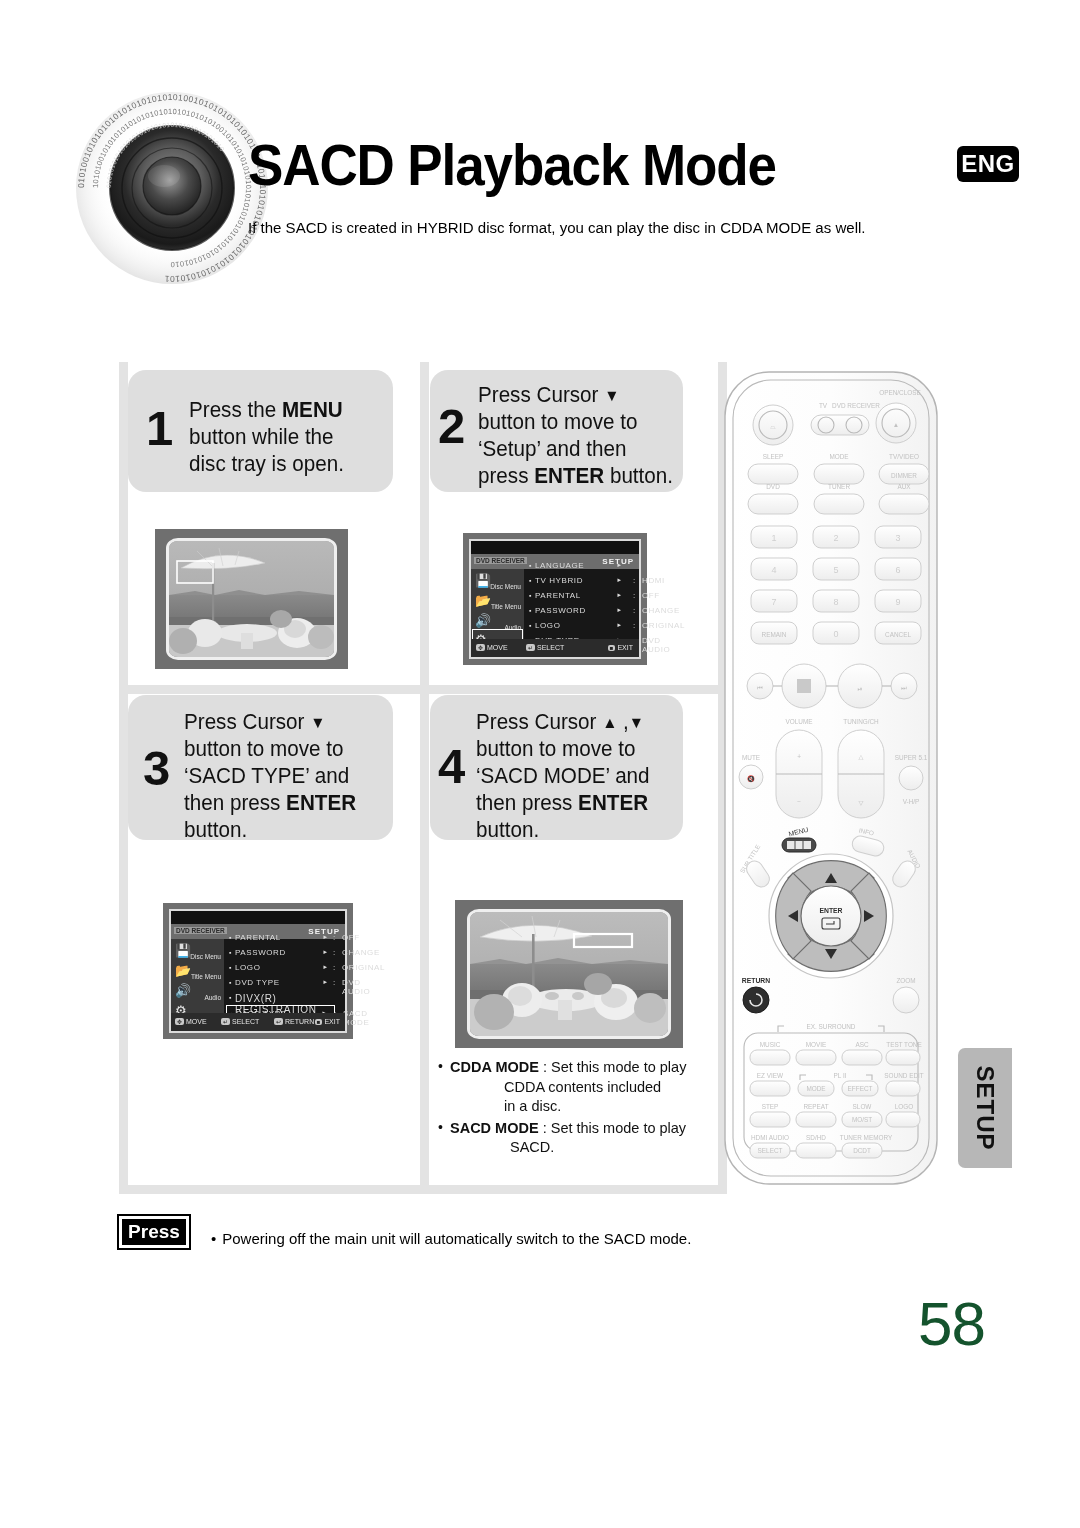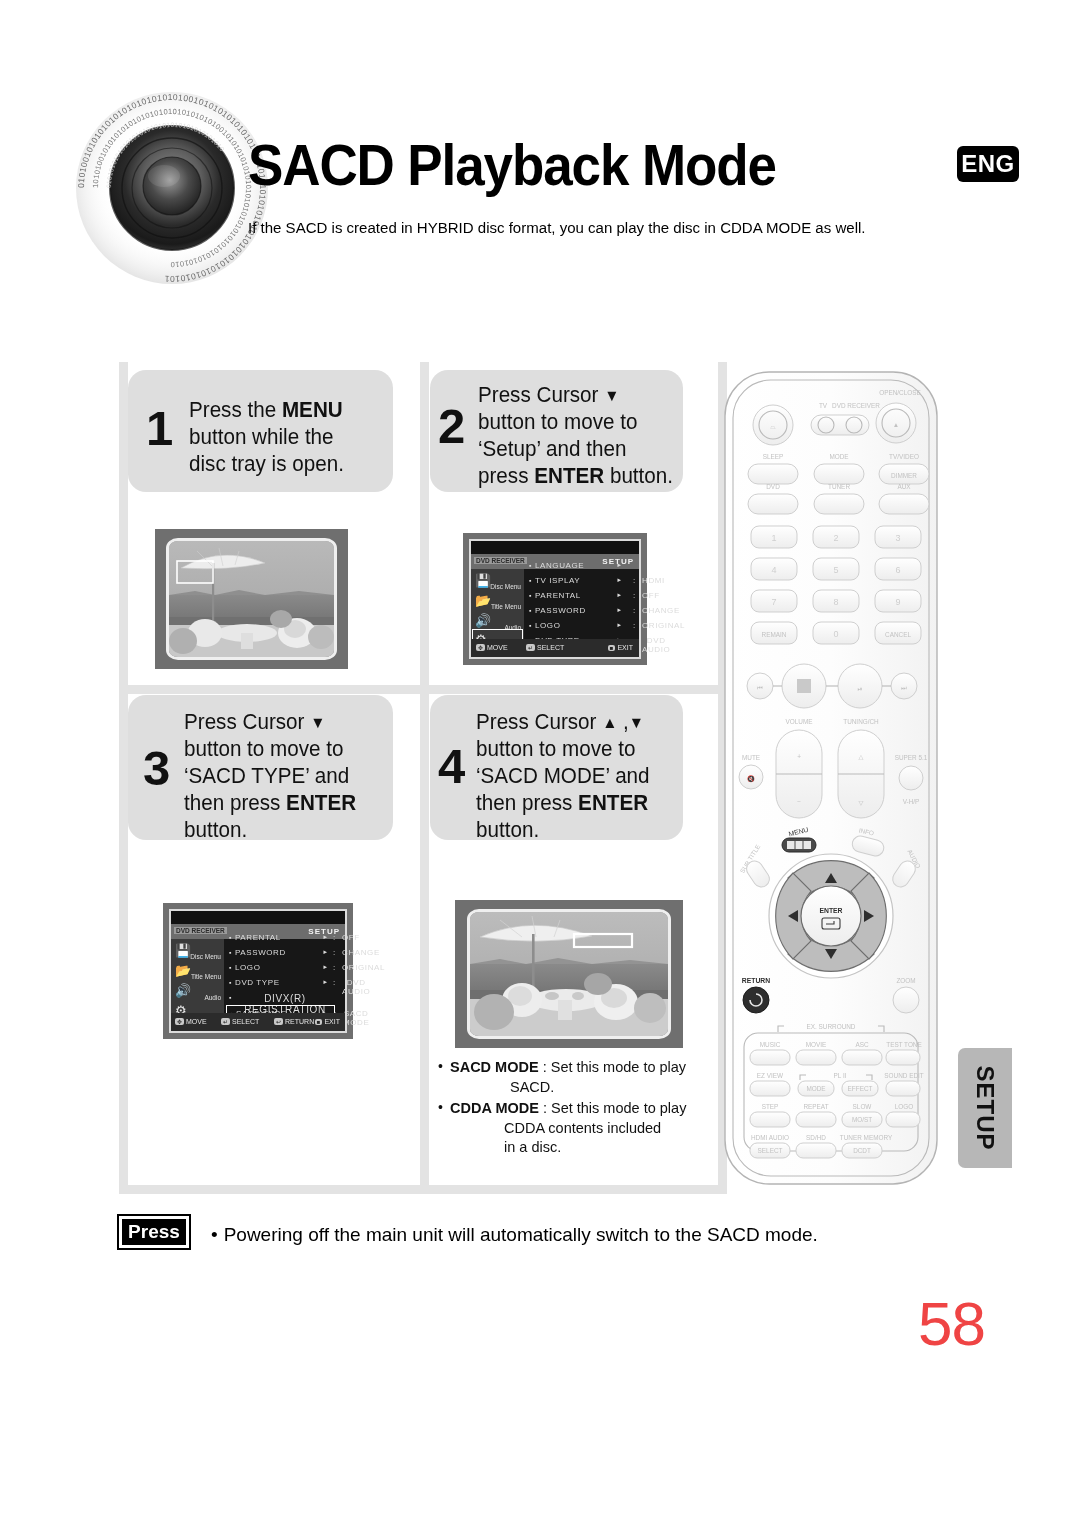--- a/index.html
+++ b/index.html
@@ -66,21 +66,21 @@
   .osd-bar{position:absolute;left:0;right:0;height:15px;background:#6d6d6d;
     color:#f2f2f2;font-size:8px;font-weight:bold;}
   .osd-bar .left{position:absolute;left:3px;top:3px;font-size:6.5px;
      background:#9a9a9a;color:#2a2a2a;padding:0 2px;}
   .osd-bar .right{position:absolute;right:5px;top:3px;font-size:8px;letter-spacing:1px;}
   .osd-side{position:absolute;left:0;width:53px;top:15px;bottom:18px;background:#3a3a3a;}
   .osd-side .ic{position:absolute;left:4px;color:#e8e8e8;font-size:13px;}
   .osd-side .lb{position:absolute;right:3px;color:#e0e0e0;font-size:6.5px;}
   .osd-sel{position:absolute;left:1px;right:1px;border:1.5px solid #fff;box-sizing:border-box;}
   .osd-rows{position:absolute;left:55px;right:2px;top:17px;bottom:18px;}
-  .osd-row{position:absolute;left:0;right:8px;height:15px;color:#dcdcdc;font-size:8px;text-align:center;}
+  .osd-row{position:absolute;left:0;right:8px;height:15px;color:#dcdcdc;font-size:8px;}
   .osd-row .k{position:absolute;left:9px;top:3px;letter-spacing:.6px;}
   .osd-row .dot{position:absolute;left:3px;top:4px;font-size:7px;}
   .osd-row .c{position:absolute;left:107px;top:3px;}
   .osd-row .v{position:absolute;left:116px;top:3px;letter-spacing:.6px;}
   .osd-row .ar{position:absolute;right:8px;top:3px;font-size:7px;}
   .osd-row.hl{border:1.5px solid #fff;box-sizing:border-box;}
   .osd-foot{position:absolute;left:0;right:0;bottom:0;height:18px;background:#2b2b2b;
     color:#e6e6e6;font-size:7px;}
   .osd-foot span{position:absolute;top:5px;}
   .osd-foot i{font-style:normal;display:inline-block;background:#c9c9c9;color:#222;
@@ -92,36 +92,36 @@
   .bullets .li:before{content:"\2022";position:absolute;left:1px;top:-1px;font-size:14px;}
   .bullets b{font-weight:bold;}
   .ind{display:block;padding-left:60px;}
   .ind2{display:block;padding-left:54px;}
 
   
   .note-row{position:absolute;left:119px;top:1216px;width:820px;height:34px;}
   .note-badge{position:absolute;left:0;top:0;width:70px;height:32px;background:#000;
     border:3px solid #fff;outline:2px solid #000;box-sizing:border-box;
     color:#fff;font-size:19px;font-weight:bold;display:flex;align-items:center;justify-content:center;}
-  .note-text{position:absolute;left:92px;top:8px;font-size:19px;white-space:nowrap;}
+  .note-text{position:absolute;left:92px;top:14px;font-size:15px;white-space:nowrap;}
   .note-text:before{content:"\2022";margin-right:6px;}
 
   
   .setup-tab{
     position:absolute;left:958px;top:748px;width:54px;height:120px;
     background:#b7b7b7;border-radius:7px 0 0 7px;
   }
   .setup-tab span{
     position:absolute;left:50%;top:50%;
     transform:translate(-50%,-50%) rotate(90deg);
     font-size:24px;font-weight:bold;letter-spacing:1px;color:#111;white-space:nowrap;
   }
 
   
-  .pagenum{position:absolute;right:95px;top:1288px;font-size:62px;color:#ef4444;
+  .pagenum{position:absolute;right:95px;top:1288px;font-size:62px;color:#14532d;
     font-weight:normal;letter-spacing:-1px;}
 
   
   .remote{position:absolute;left:716px;top:368px;width:230px;height:820px;}
   .remote svg{display:block;}
 </style>
 </head>
 <body>
 
 <div class="header">
@@ -258,21 +258,21 @@
         <div class="osd-sel" style="top:60px;height:24px;"></div>
       </div>
       <div class="osd-rows">
         <div class="osd-row" style="top:0px;">
           <span class="dot">▪</span>
           <span class="k">LANGUAGE</span>
           <span class="ar">▸</span>
         </div>
         <div class="osd-row" style="top:15px;">
           <span class="dot">▪</span>
-          <span class="k">TV  ISPLAY</span>
+          <span class="k">TV  HYBRID</span>
           <span class="c">:</span>
           <span class="v">HDMI</span>
           <span class="ar">▸</span>
         </div>
         <div class="osd-row" style="top:30px;">
           <span class="dot">▪</span>
           <span class="k">PARENTAL</span>
           <span class="c">:</span>
           <span class="v">OFF</span>
           <span class="ar">▸</span>
@@ -434,27 +434,27 @@
         <ellipse cx="128" cy="72" rx="14" ry="11" fill="#a6a6a6"></ellipse>
         <ellipse cx="180" cy="96" rx="16" ry="15" fill="#bebebe"></ellipse>
 
         <rect x="104" y="22" width="58" height="13" fill="none" stroke="#ffffff" stroke-width="2.2"></rect>
       </svg>
     </div>
   </div>
 
   <div class="bullets" style="left:437px;top:758px;width:275px;">
     <div class="li">
-      <b>SACD MODE</b><span> : Set this mode to play</span>
-      <span class="ind">SACD.</span>
-    </div>
-    <div class="li">
       <b>CDDA MODE</b><span> : Set this mode to play</span>
       <span class="ind2">CDDA contents included</span>
       <span class="ind2">in a disc.</span>
+    </div>
+    <div class="li">
+      <b>SACD MODE</b><span> : Set this mode to play</span>
+      <span class="ind">SACD.</span>
     </div>
   </div>
 
   <div class="setup-tab">
     <span>SETUP</span>
   </div>
 
 </div>
 
 <div class="remote">

